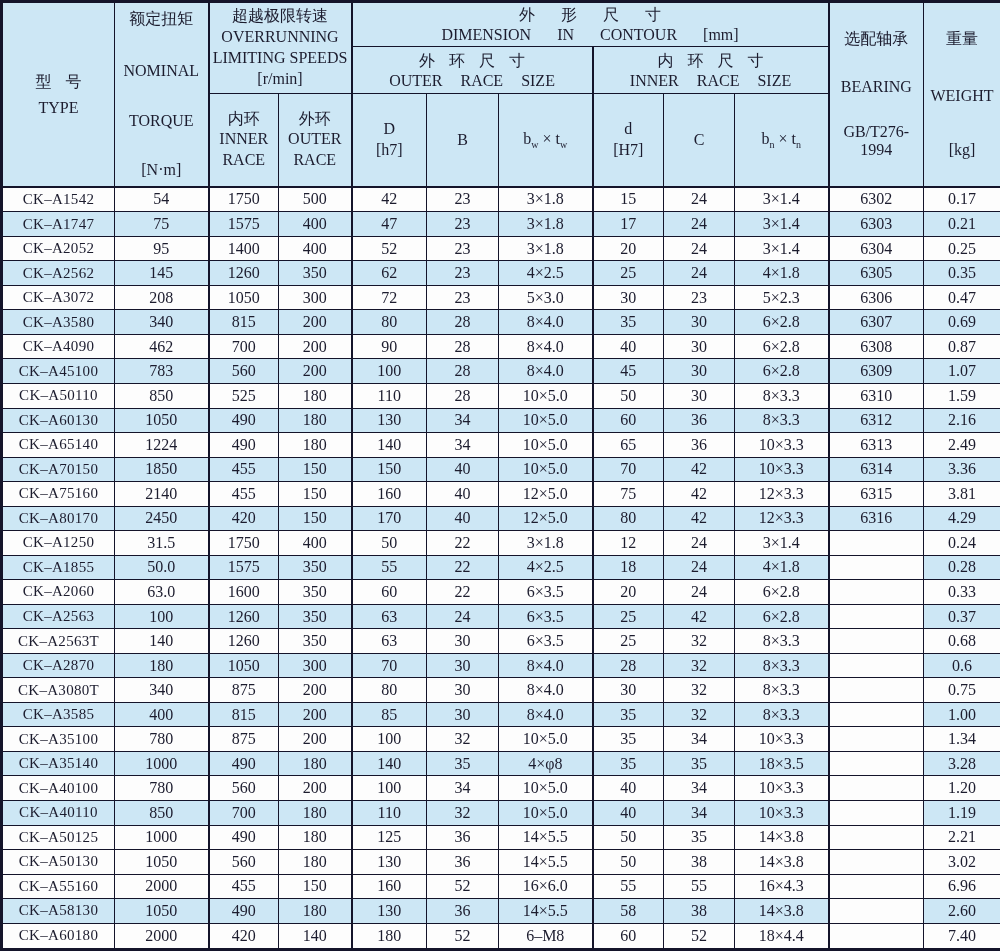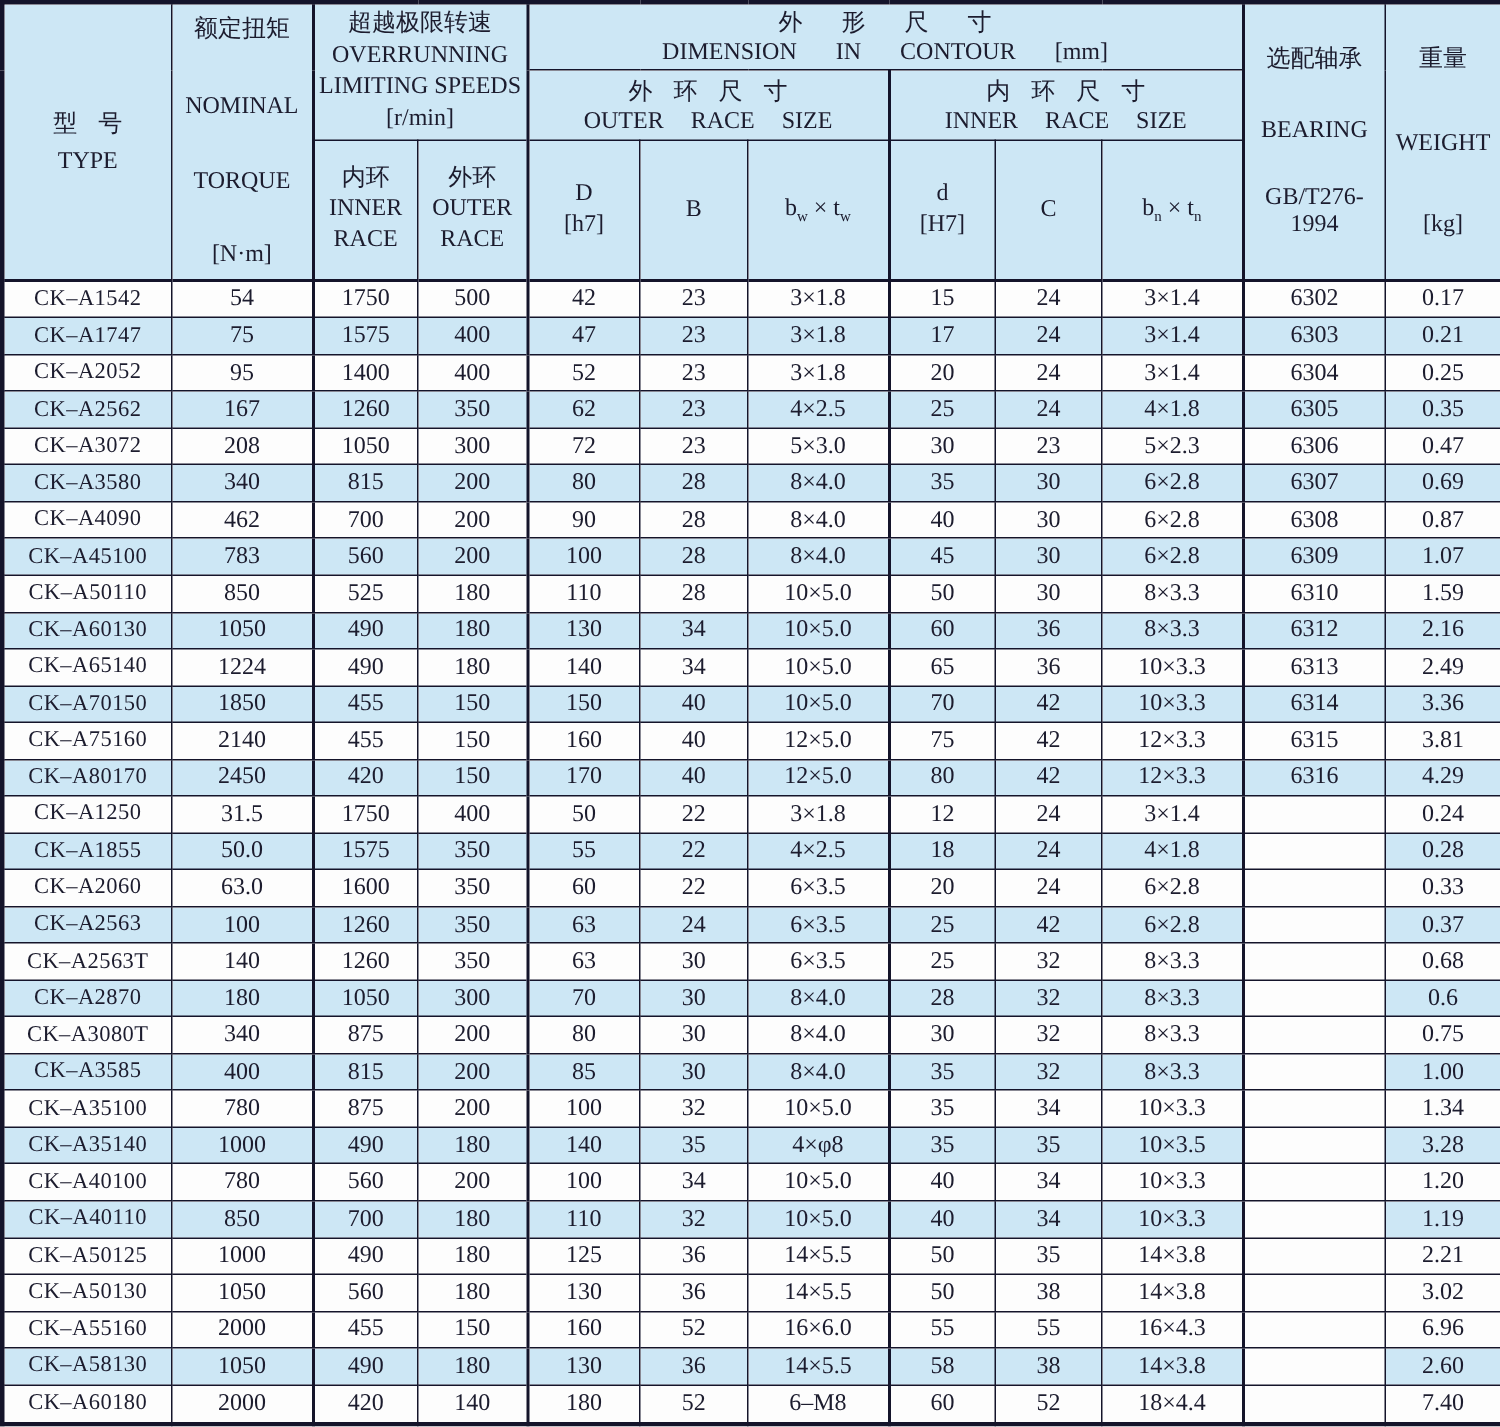--- a/index.html
+++ b/index.html
@@ -211,21 +211,21 @@
         <td>23</td>
         <td>3×1.8</td>
         <td>20</td>
         <td>24</td>
         <td>3×1.4</td>
         <td>6304</td>
         <td>0.25</td>
       </tr>
       <tr class="shaded">
         <td>CK–A2562</td>
-        <td>167</td>
+        <td>145</td>
         <td>1260</td>
         <td>350</td>
         <td>62</td>
         <td>23</td>
         <td>4×2.5</td>
         <td>25</td>
         <td>24</td>
         <td>4×1.8</td>
         <td>6305</td>
         <td>0.35</td>
@@ -499,21 +499,21 @@
       <tr class="shaded">
         <td>CK–A35140</td>
         <td>1000</td>
         <td>490</td>
         <td>180</td>
         <td>140</td>
         <td>35</td>
         <td>4×φ8</td>
         <td>35</td>
         <td>35</td>
-        <td>10×3.5</td>
+        <td>18×3.5</td>
         <td class="blank"></td>
         <td>3.28</td>
       </tr>
       <tr>
         <td>CK–A40100</td>
         <td>780</td>
         <td>560</td>
         <td>200</td>
         <td>100</td>
         <td>34</td>

